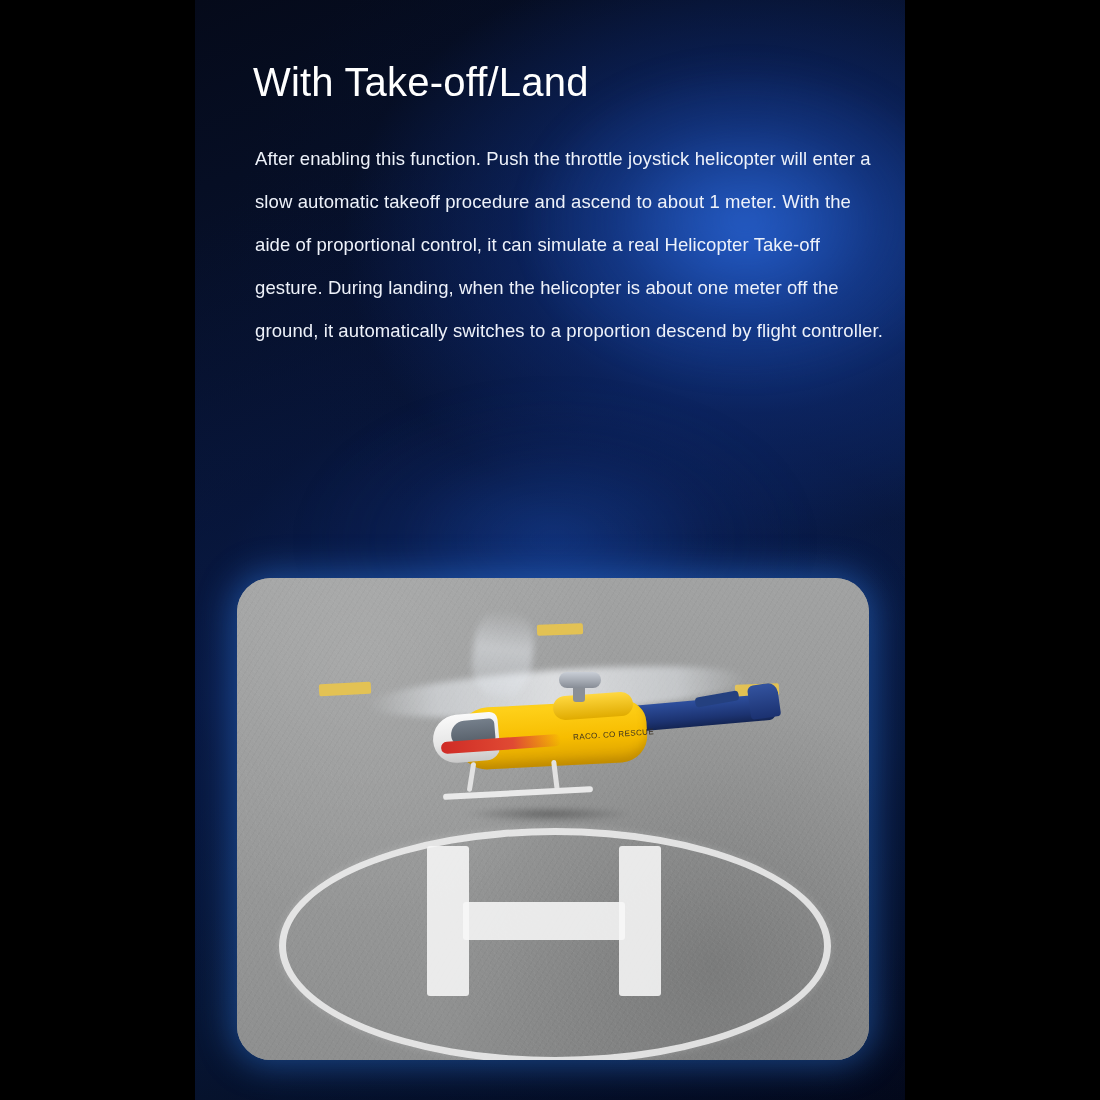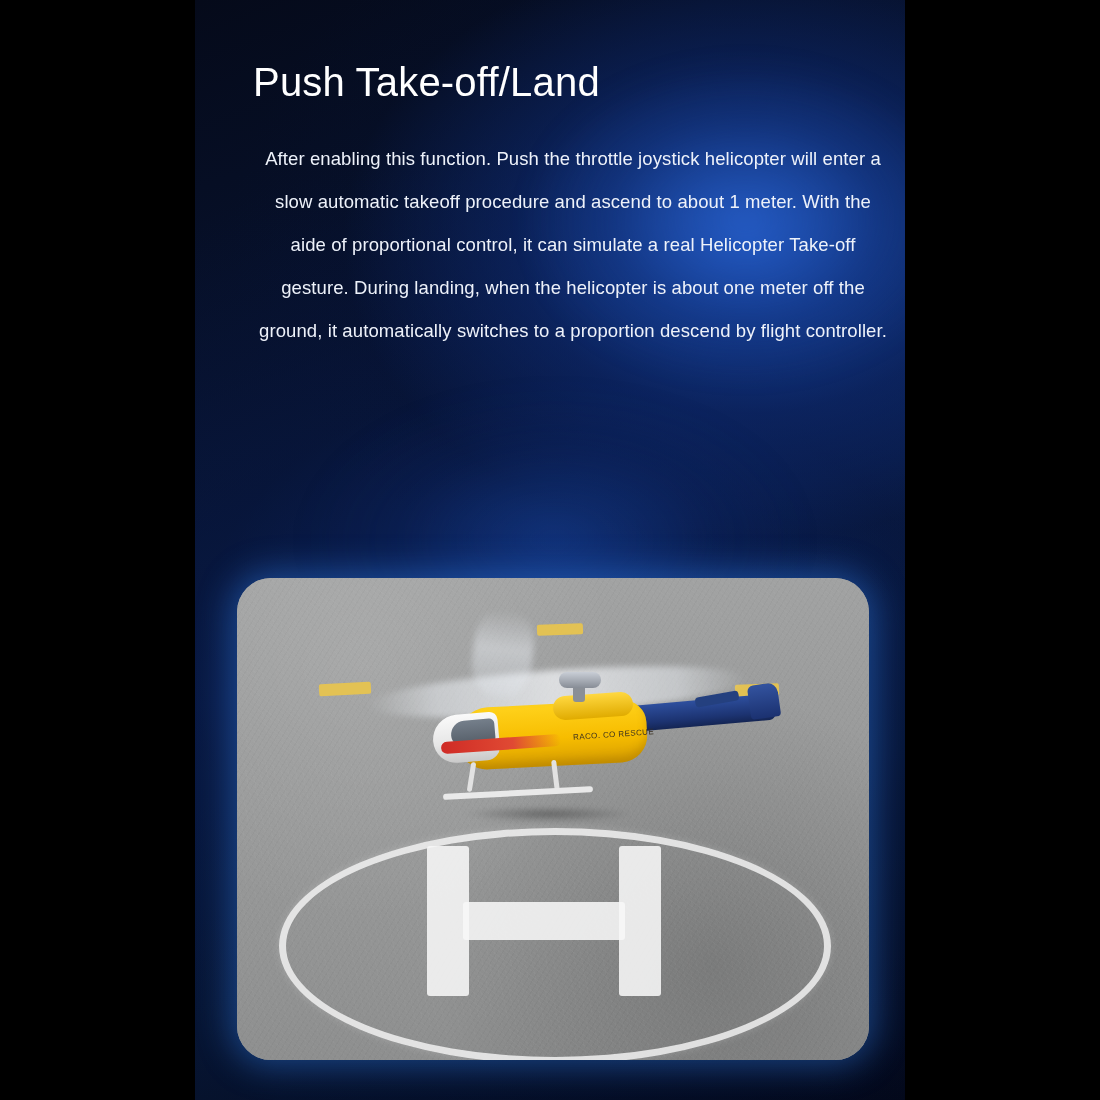--- a/index.html
+++ b/index.html
@@ -78,21 +78,20 @@
   .body-copy {
     position: absolute;
     left: 60px;
     top: 118px;
     width: 636px;
     color: #eef2fa;
     font-size: 18.5px;
     line-height: 43px;
     font-weight: 400;
     letter-spacing: 0.1px;
-    text-align: center;
   }
 
   
   .photo-card {
     position: absolute;
     left: 42px;
     top: 578px;
     width: 632px;
     height: 482px;
     border-radius: 34px;
@@ -269,21 +268,21 @@
 
 <div class="page">
 
   <div class="panel">
 
     <div class="glow-streak"></div>
     <div class="glow-center"></div>
 
     <div class="content">
 
-      <h1 class="heading">Push Take-off/Land</h1>
+      <h1 class="heading">With Take-off/Land</h1>
 
       <p class="body-copy">After enabling this function. Push the throttle joystick helicopter will enter a slow automatic takeoff procedure and ascend to about 1 meter. With the aide of proportional control, it can  simulate a real Helicopter Take-off gesture. During landing, when the helicopter is about one meter off the ground, it automatically switches to a proportion descend by flight controller.</p>
 
       <div class="photo-card">
 
         <div class="asphalt"></div>
 
         <div class="dash d1"></div>
         <div class="dash d2"></div>
         <div class="dash d3"></div>

